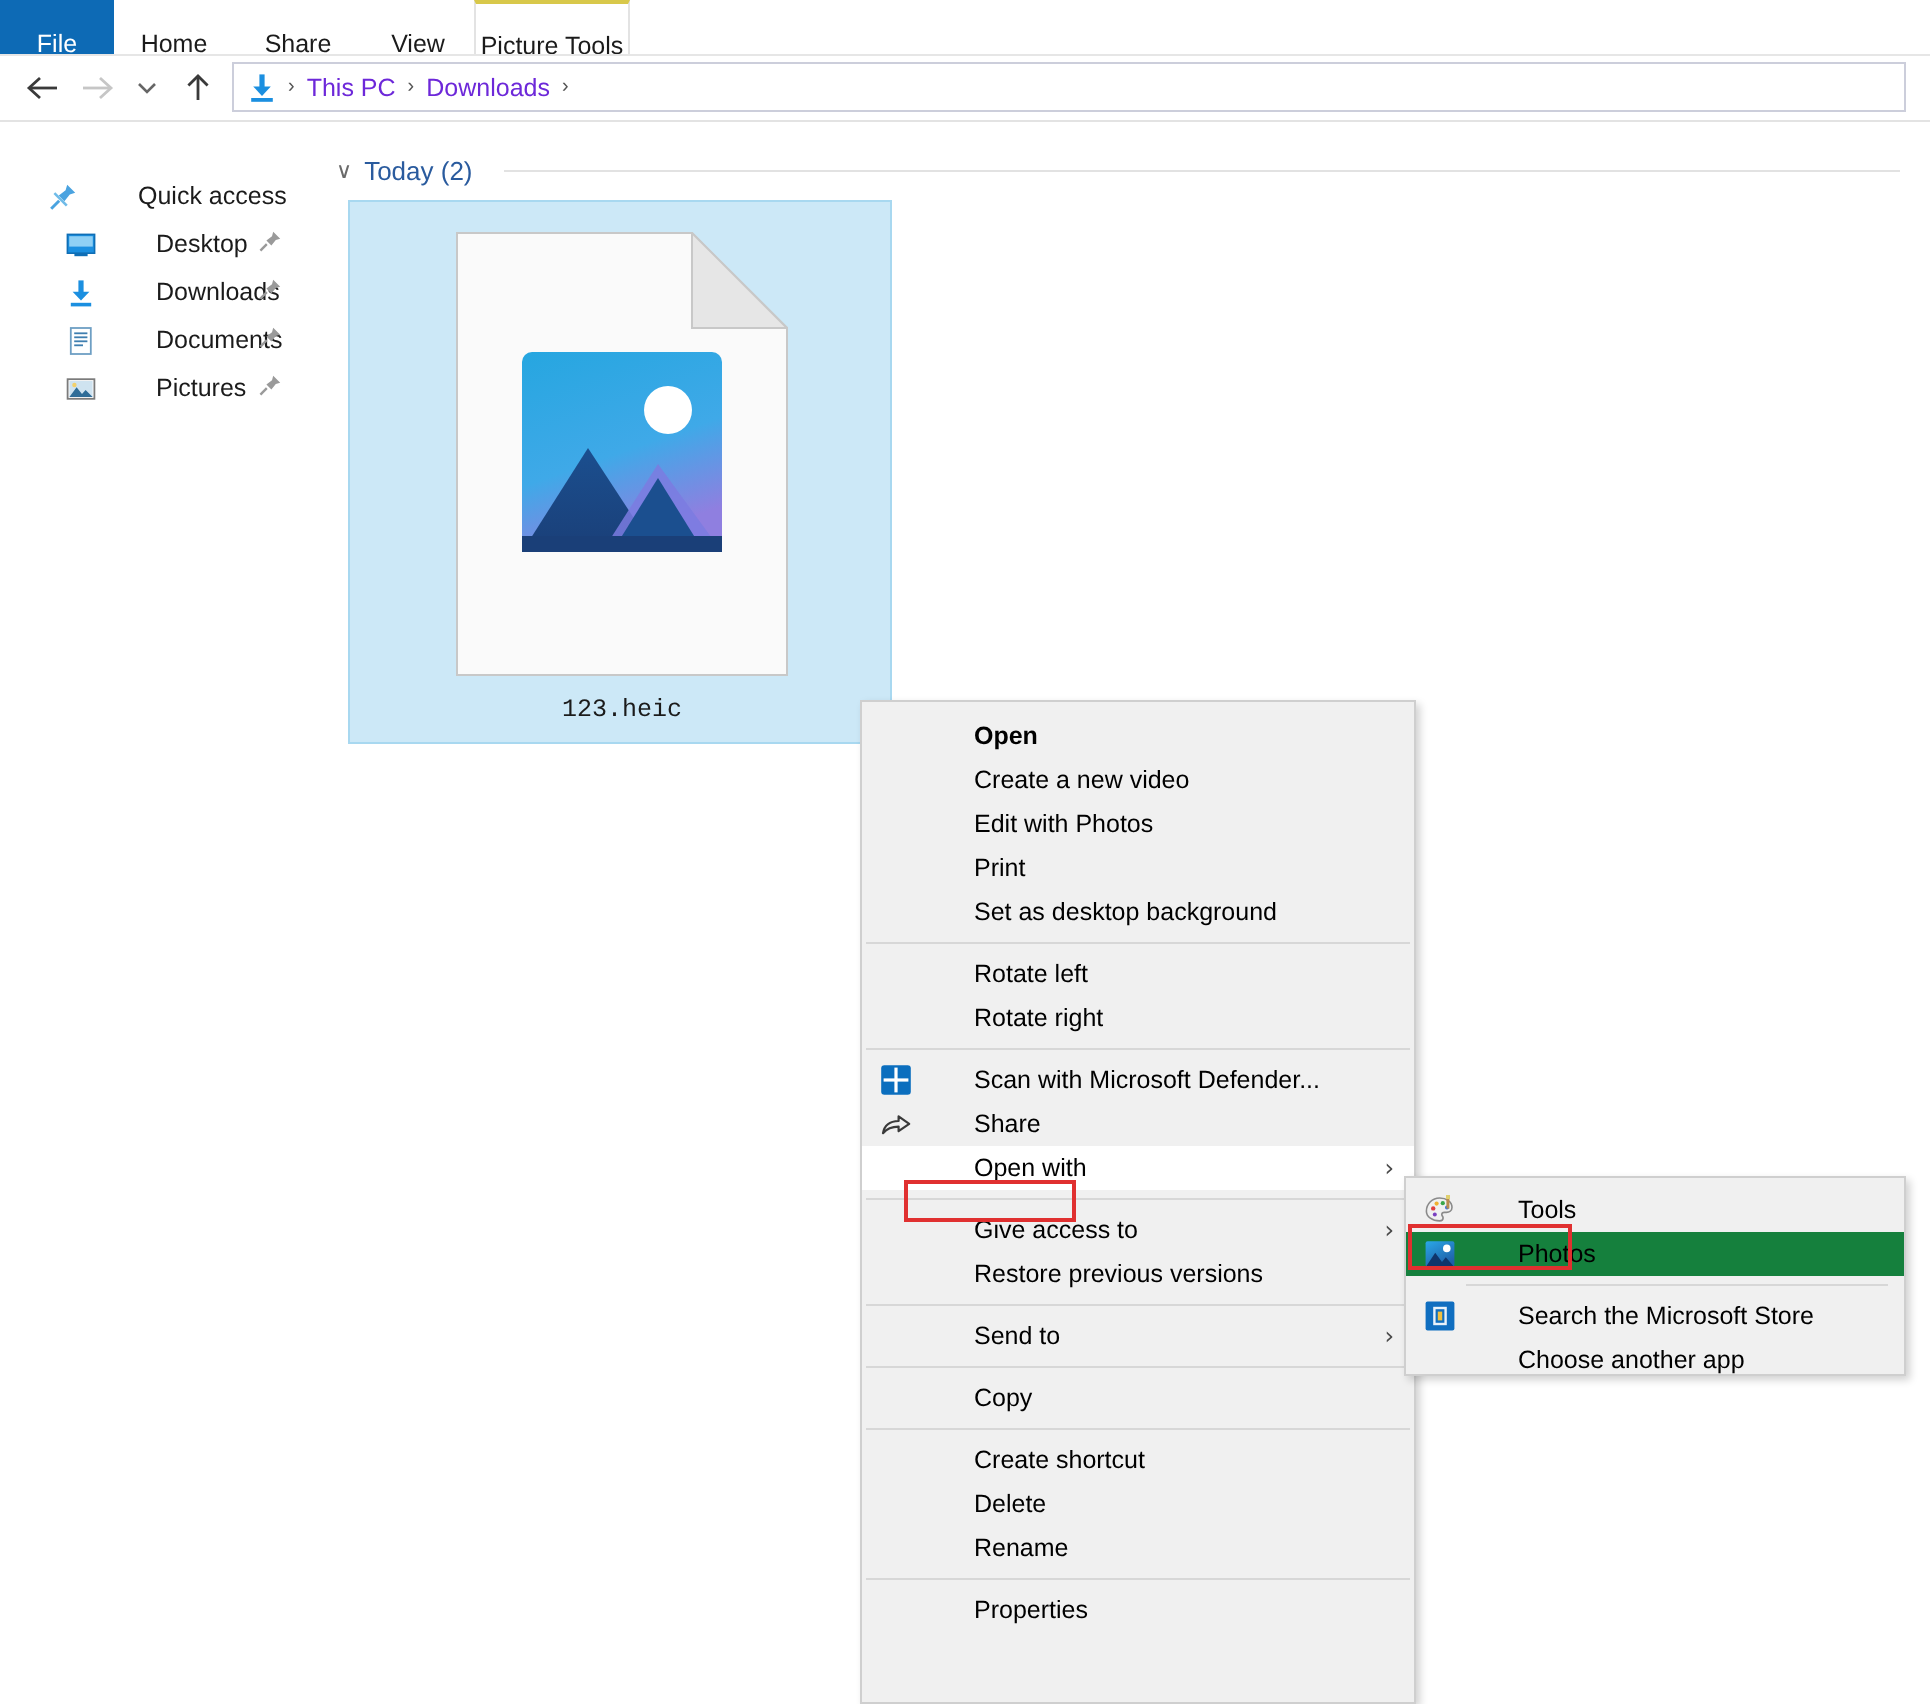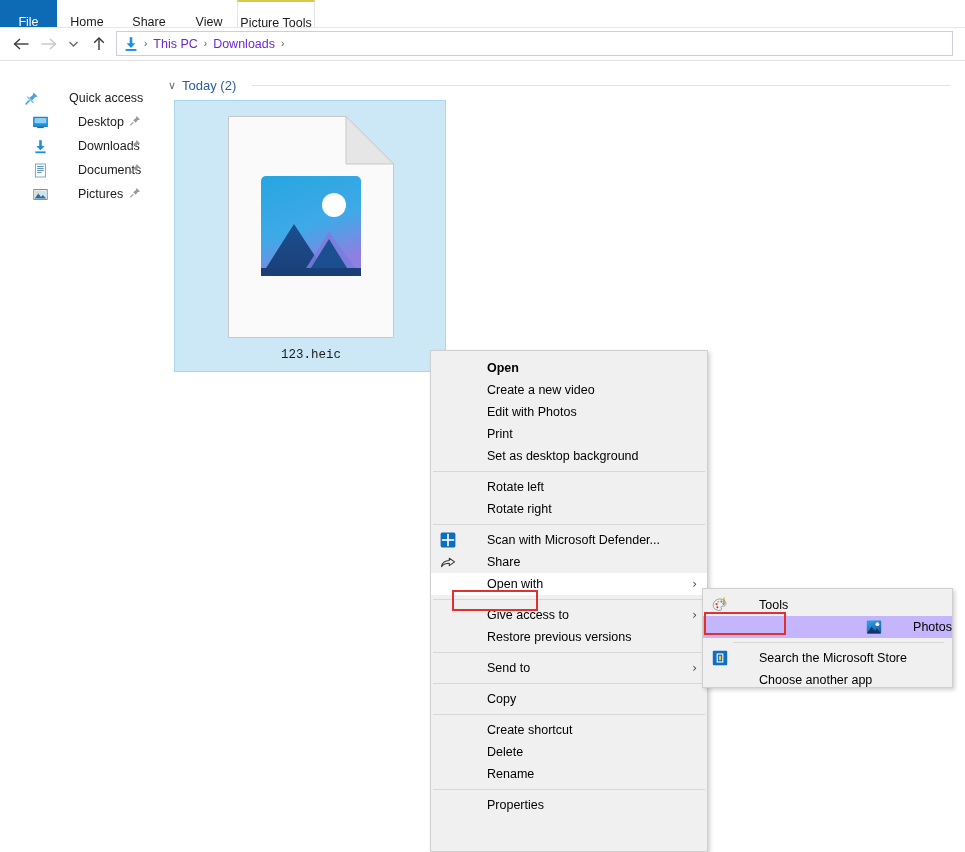--- a/index.html
+++ b/index.html
@@ -202,21 +202,21 @@
     flex: none;
   }
   .mi-label { line-height: 1; margin-left: 23px; }
   .mi.bold .mi-label { font-weight: bold; }
   .mi-arrow {
     position: absolute; right: 10px; top: 4px;
     font-size: 12px; color: #4a4a4a;
     font-family: "DejaVu Sans", sans-serif;
   }
   .mi.hover { background: #ffffff; }
-  .mi.hover-sub { background: #c4b5fd; justify-content: flex-end; }
+  .mi.hover-sub { background: #15803d; }
   .sep {
     height: 1px; background: #d7d7d7;
     margin: 4px 2px 4px 2px;
   }
   .sep-sub {
     height: 1px; background: #d7d7d7;
     margin: 4px 8px 4px 30px;
   }
   .redbox {
     position: absolute;

